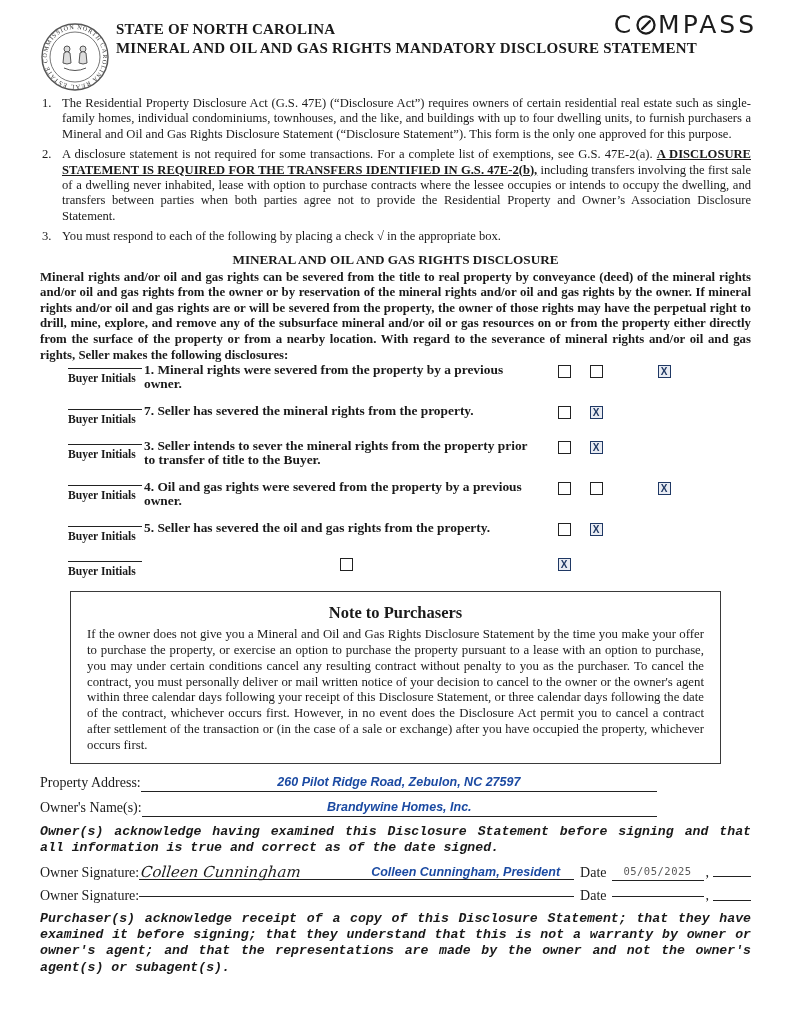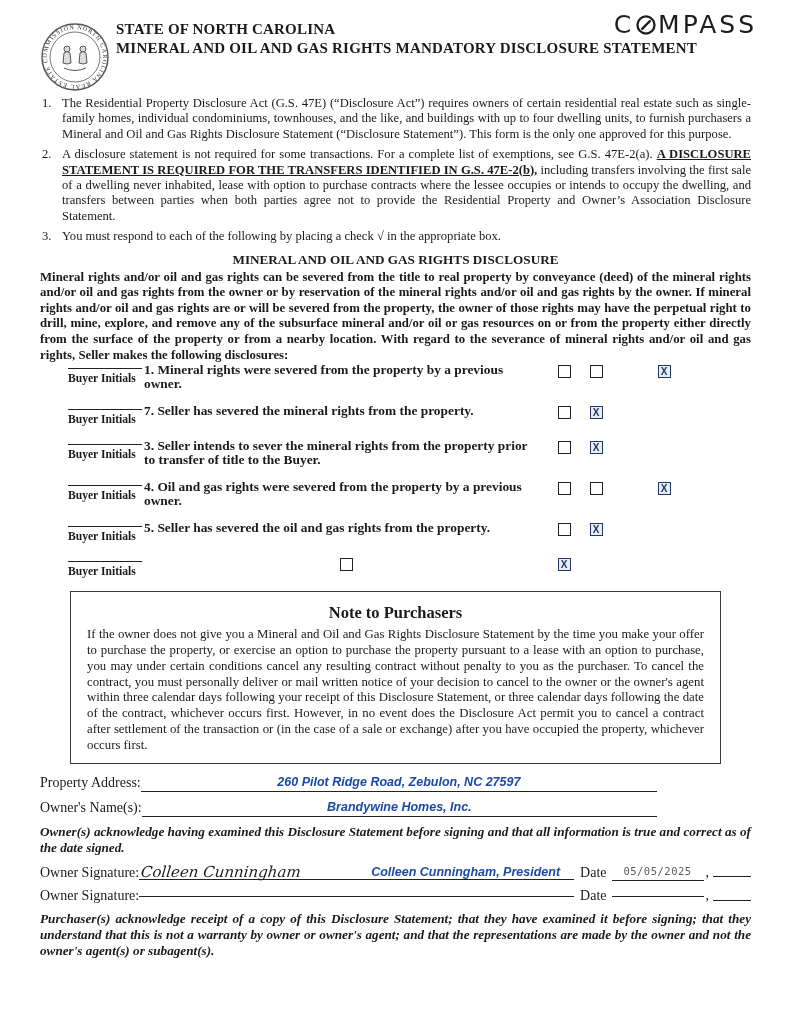--- a/index.html
+++ b/index.html
@@ -64,21 +64,21 @@
   .frow{display:flex;align-items:center;font-size:14px;margin:0 0 7px 0;}
   .frow .lab{white-space:nowrap;}
   .uline{border-bottom:1.2px solid #222;}
   .fill-line{flex:1;text-align:center;padding-bottom:1px;}
   .blue-fill{
     font-family:"Liberation Sans", sans-serif;
     font-weight:bold;font-style:italic;
     font-size:12.5px;color:#1b4aa2;
   }
   .spacer{width:94px;flex:none;}
-  .ack{font-style:italic;font-weight:bold;font-size:13.2px;line-height:16.2px;text-align:justify;margin:2px 0 8px 0;}
+  .ack{font-style:italic;font-weight:bold;font-size:13.2px;line-height:16.2px;text-align:justify;margin:2px 0 8px 0;font-family:Liberation Mono, monospace;}
   .sig-area{flex:1;display:flex;justify-content:space-between;align-items:flex-end;padding:0 14px 0 2px;}
   .cursive{
     font-family:"DejaVu Serif", serif;font-style:italic;font-size:15px;
     transform:skewX(-6deg);line-height:14px;white-space:nowrap;
   }
   .date-line{width:92px;flex:none;text-align:center;margin-left:5px;}
   .date-val{
     font-family:"DejaVu Sans Mono", monospace;font-size:10.5px;color:#5a5a5a;
     position:relative;top:-1px;letter-spacing:.5px;
   }

